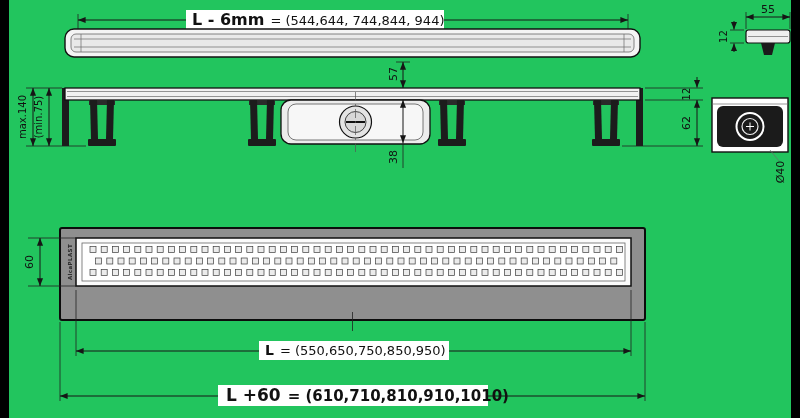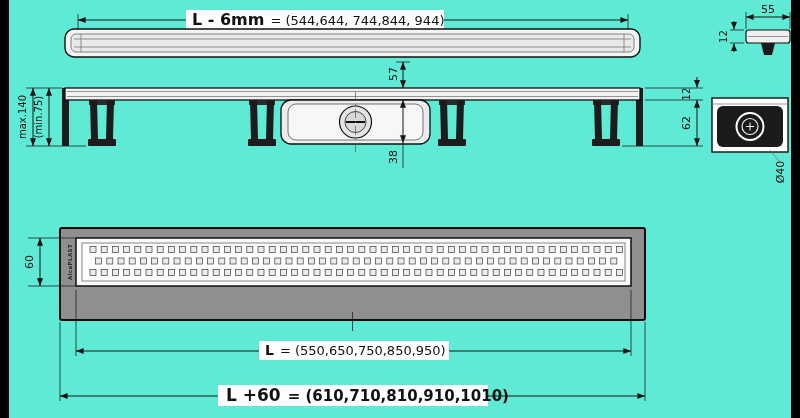--- a/index.html
+++ b/index.html
@@ -1,17 +1,17 @@
 <!DOCTYPE html>
 <html><head>
 <meta charset="utf-8">
 <style>
   html,body { margin:0; padding:0; background:#fff; }
   .canvas {
-    position:relative; width:800px; height:418px; background:#5eead4;
+    position:relative; width:800px; height:418px; background:#22c55e;
     font-family:"DejaVu Sans", sans-serif; overflow:hidden;
   }
   svg { position:absolute; left:0; top:0; }
   .thin { stroke:#6a6a6a; stroke-width:0.7; fill:none; }
   .ext  { stroke:#222222; stroke-width:0.8; fill:none; }
   .dim  { stroke:#161616; stroke-width:1; fill:none;
           marker-start:url(#arr); marker-end:url(#arr); }
   .dimE { stroke:#161616; stroke-width:1; fill:none; marker-end:url(#arr); }
   .cl   { stroke:#555; stroke-width:0.7; stroke-dasharray:9 3 2 3; fill:none; }
 

